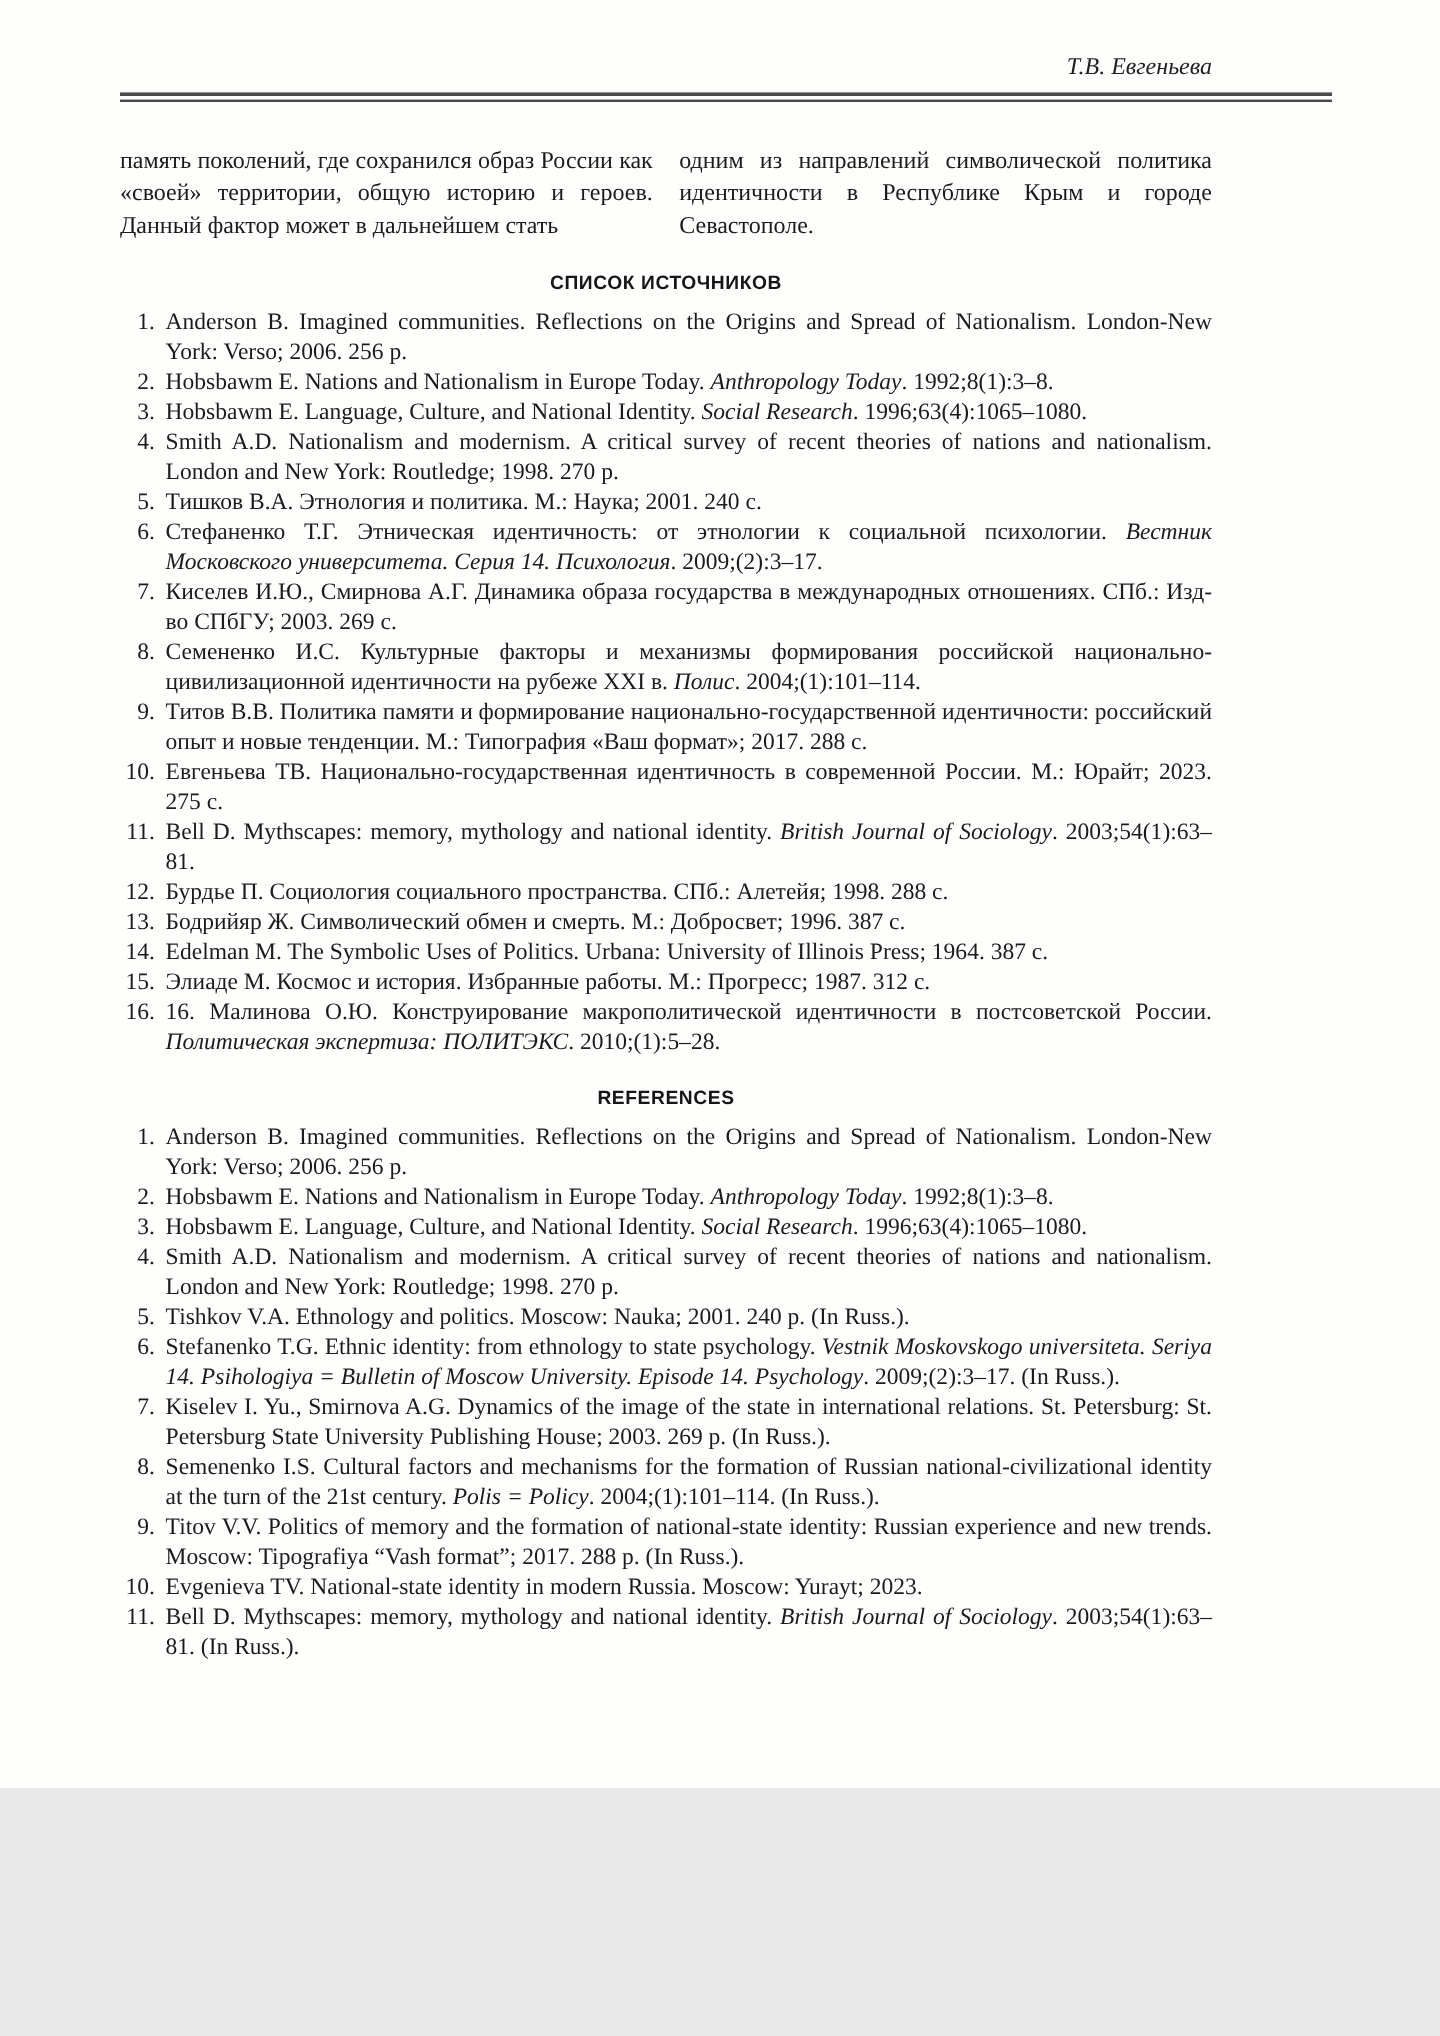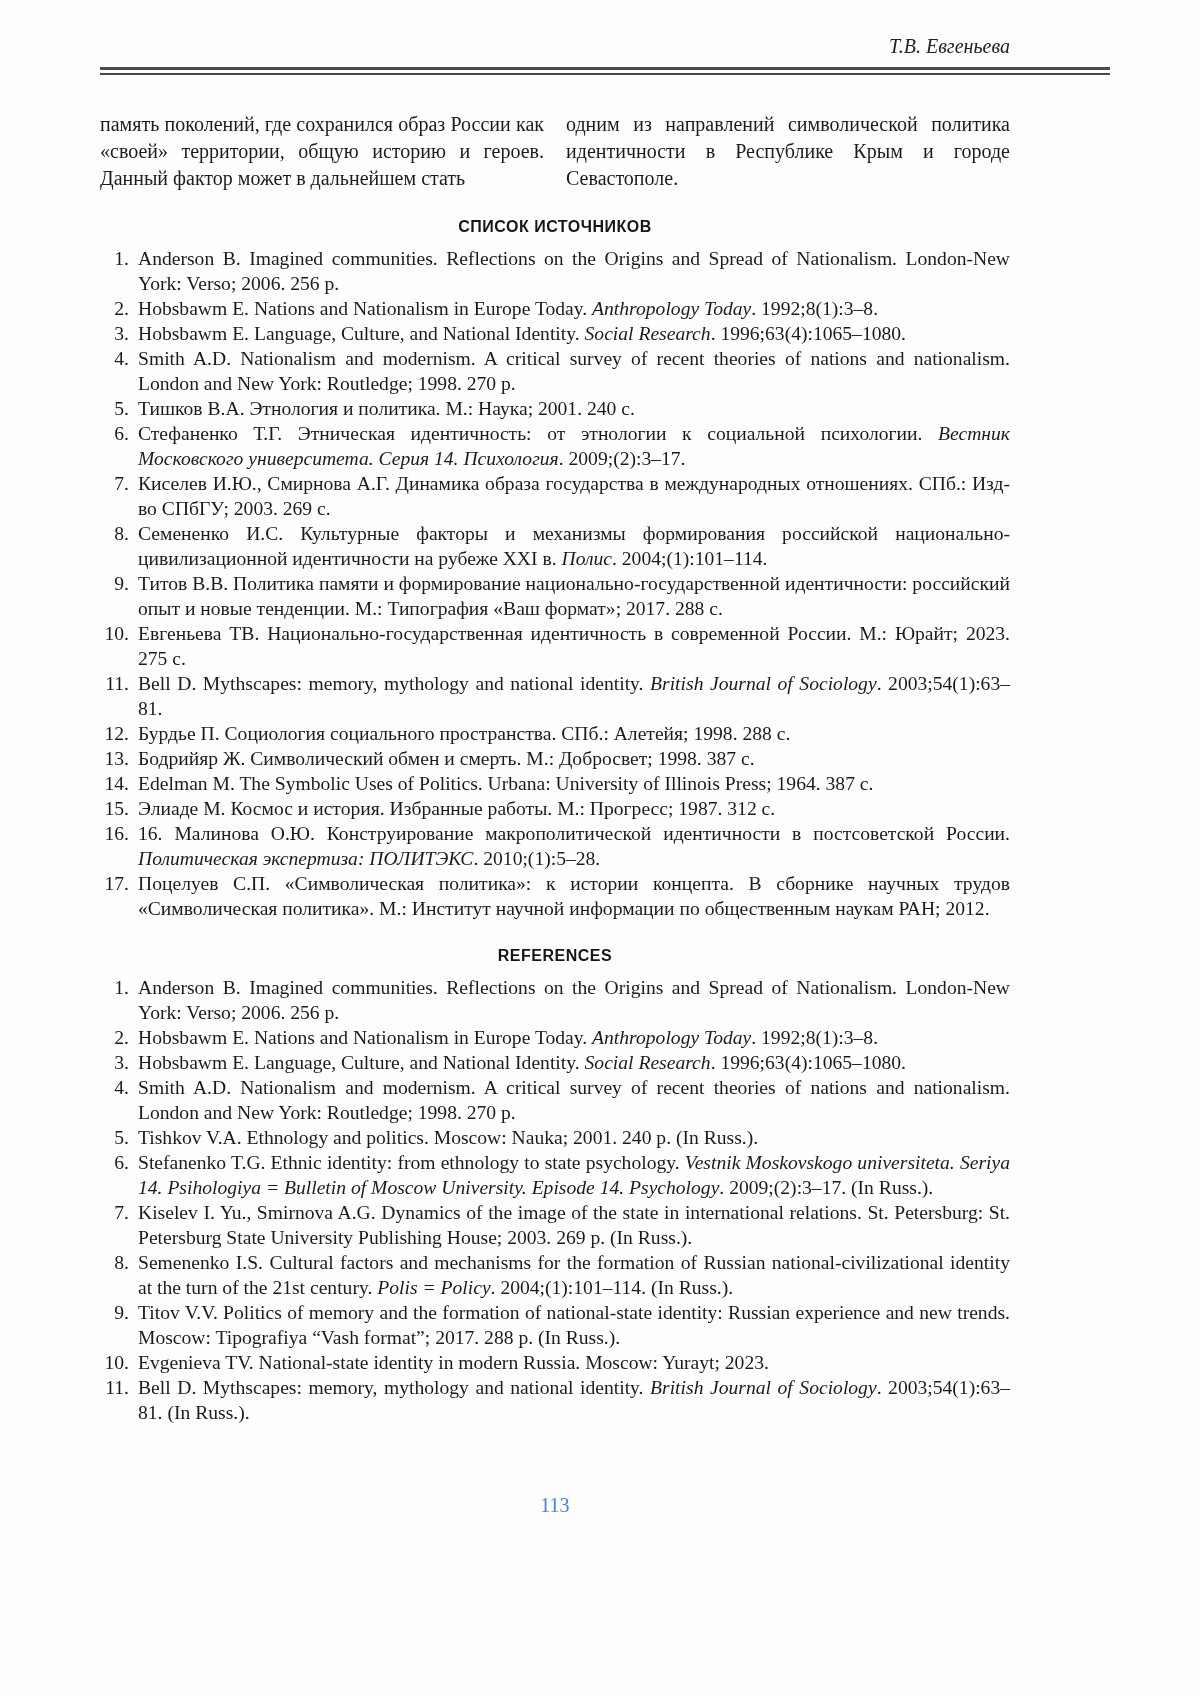--- a/index.html
+++ b/index.html
@@ -1,25 +1,25 @@
 <!DOCTYPE html>
 <html><head>
 <meta charset="utf-8">
 <style>
   * { box-sizing: border-box; }
   html, body { margin: 0; padding: 0; background: #e9e9e9; }
   .page {
     position: relative;
     width: 1200px;
-    height: 1697px;
+    height: 1490px;
     margin: 0 auto;
     background: #fefefd;
     font-family: "Liberation Serif", serif;
     color: #1b1b1b;
-    padding: 34px 90px 0 100px;
+    padding: 44px 90px 0 100px;
     overflow: hidden;
   }
   .running-head {
     width: 910px;
     text-align: right;
     font-style: italic;
     font-size: 20px;
     line-height: 24px;
     color: #222;
   }
@@ -139,37 +139,33 @@
         <li>
           <span class="num">11.</span>
           <span class="txt"><span>Bell D. Mythscapes: memory, mythology and national identity. </span><span class="it">British Journal of Sociology</span><span>. 2003;54(1):63–81.</span></span>
         </li>
         <li>
           <span class="num">12.</span>
           <span class="txt"><span>Бурдье П. Социология социального пространства. СПб.: Алетейя; 1998. 288 с.</span></span>
         </li>
         <li>
           <span class="num">13.</span>
-          <span class="txt"><span>Бодрийяр Ж. Символический обмен и смерть. М.: Добросвет; 1998. 387 с.</span></span>
+          <span class="txt"><span>Бодрийяр Ж. Символический обмен и смерть. М.: Добросвет; 1996. 387 с.</span></span>
         </li>
         <li>
           <span class="num">14.</span>
           <span class="txt"><span>Edelman M. The Symbolic Uses of Politics. Urbana: University of Illinois Press; 1964. 387 с.</span></span>
         </li>
         <li>
           <span class="num">15.</span>
           <span class="txt"><span>Элиаде М. Космос и история. Избранные работы. М.: Прогресс; 1987. 312 с.</span></span>
         </li>
         <li>
           <span class="num">16.</span>
           <span class="txt"><span>16. Малинова О.Ю. Конструирование макрополитической идентичности в постсоветской России. </span><span class="it">Политическая экспертиза: ПОЛИТЭКС</span><span>. 2010;(1):5–28.</span></span>
-        </li>
-        <li>
-          <span class="num">17.</span>
-          <span class="txt"><span>Поцелуев С.П. «Символическая политика»: к истории концепта. В сборнике научных трудов «Символическая политика». М.: Институт научной информации по общественным наукам РАН; 2012.</span></span>
         </li>
       </ol>
   </section>
 
   <section>
     <h2 class="section-title">REFERENCES</h2>
     <ol class="ref-list">
         <li>
           <span class="num">1.</span>
           <span class="txt"><span>Anderson B. Imagined communities. Reflections on the Origins and Spread of Nationalism. London-New York: Verso; 2006. 256 p.</span></span>

